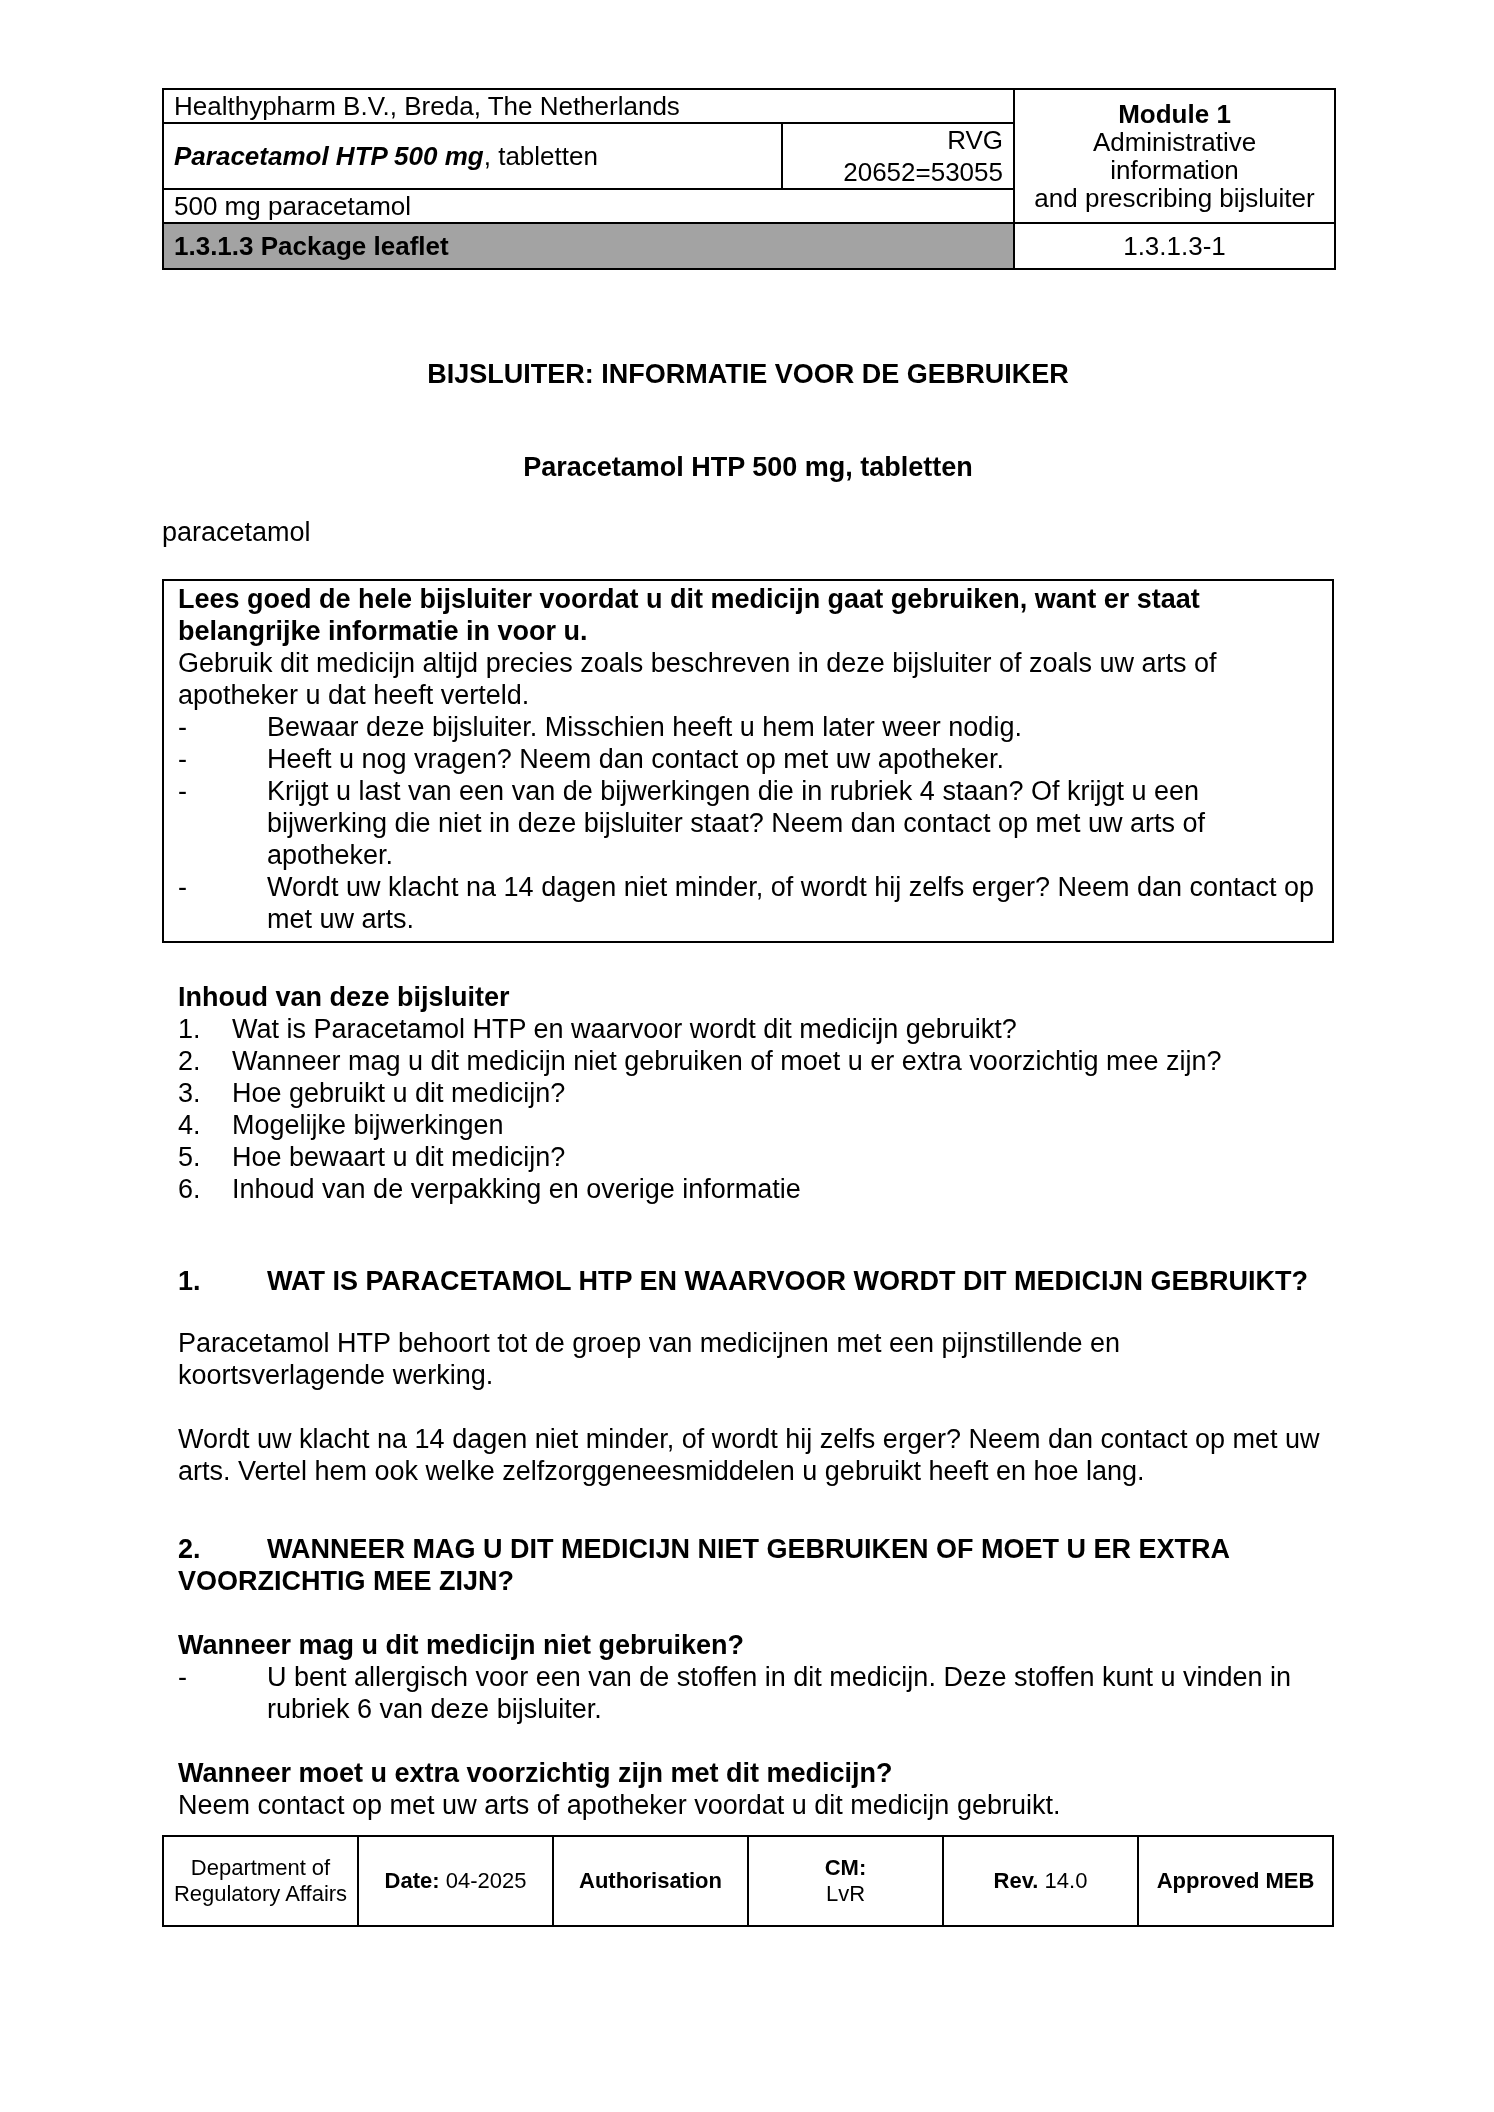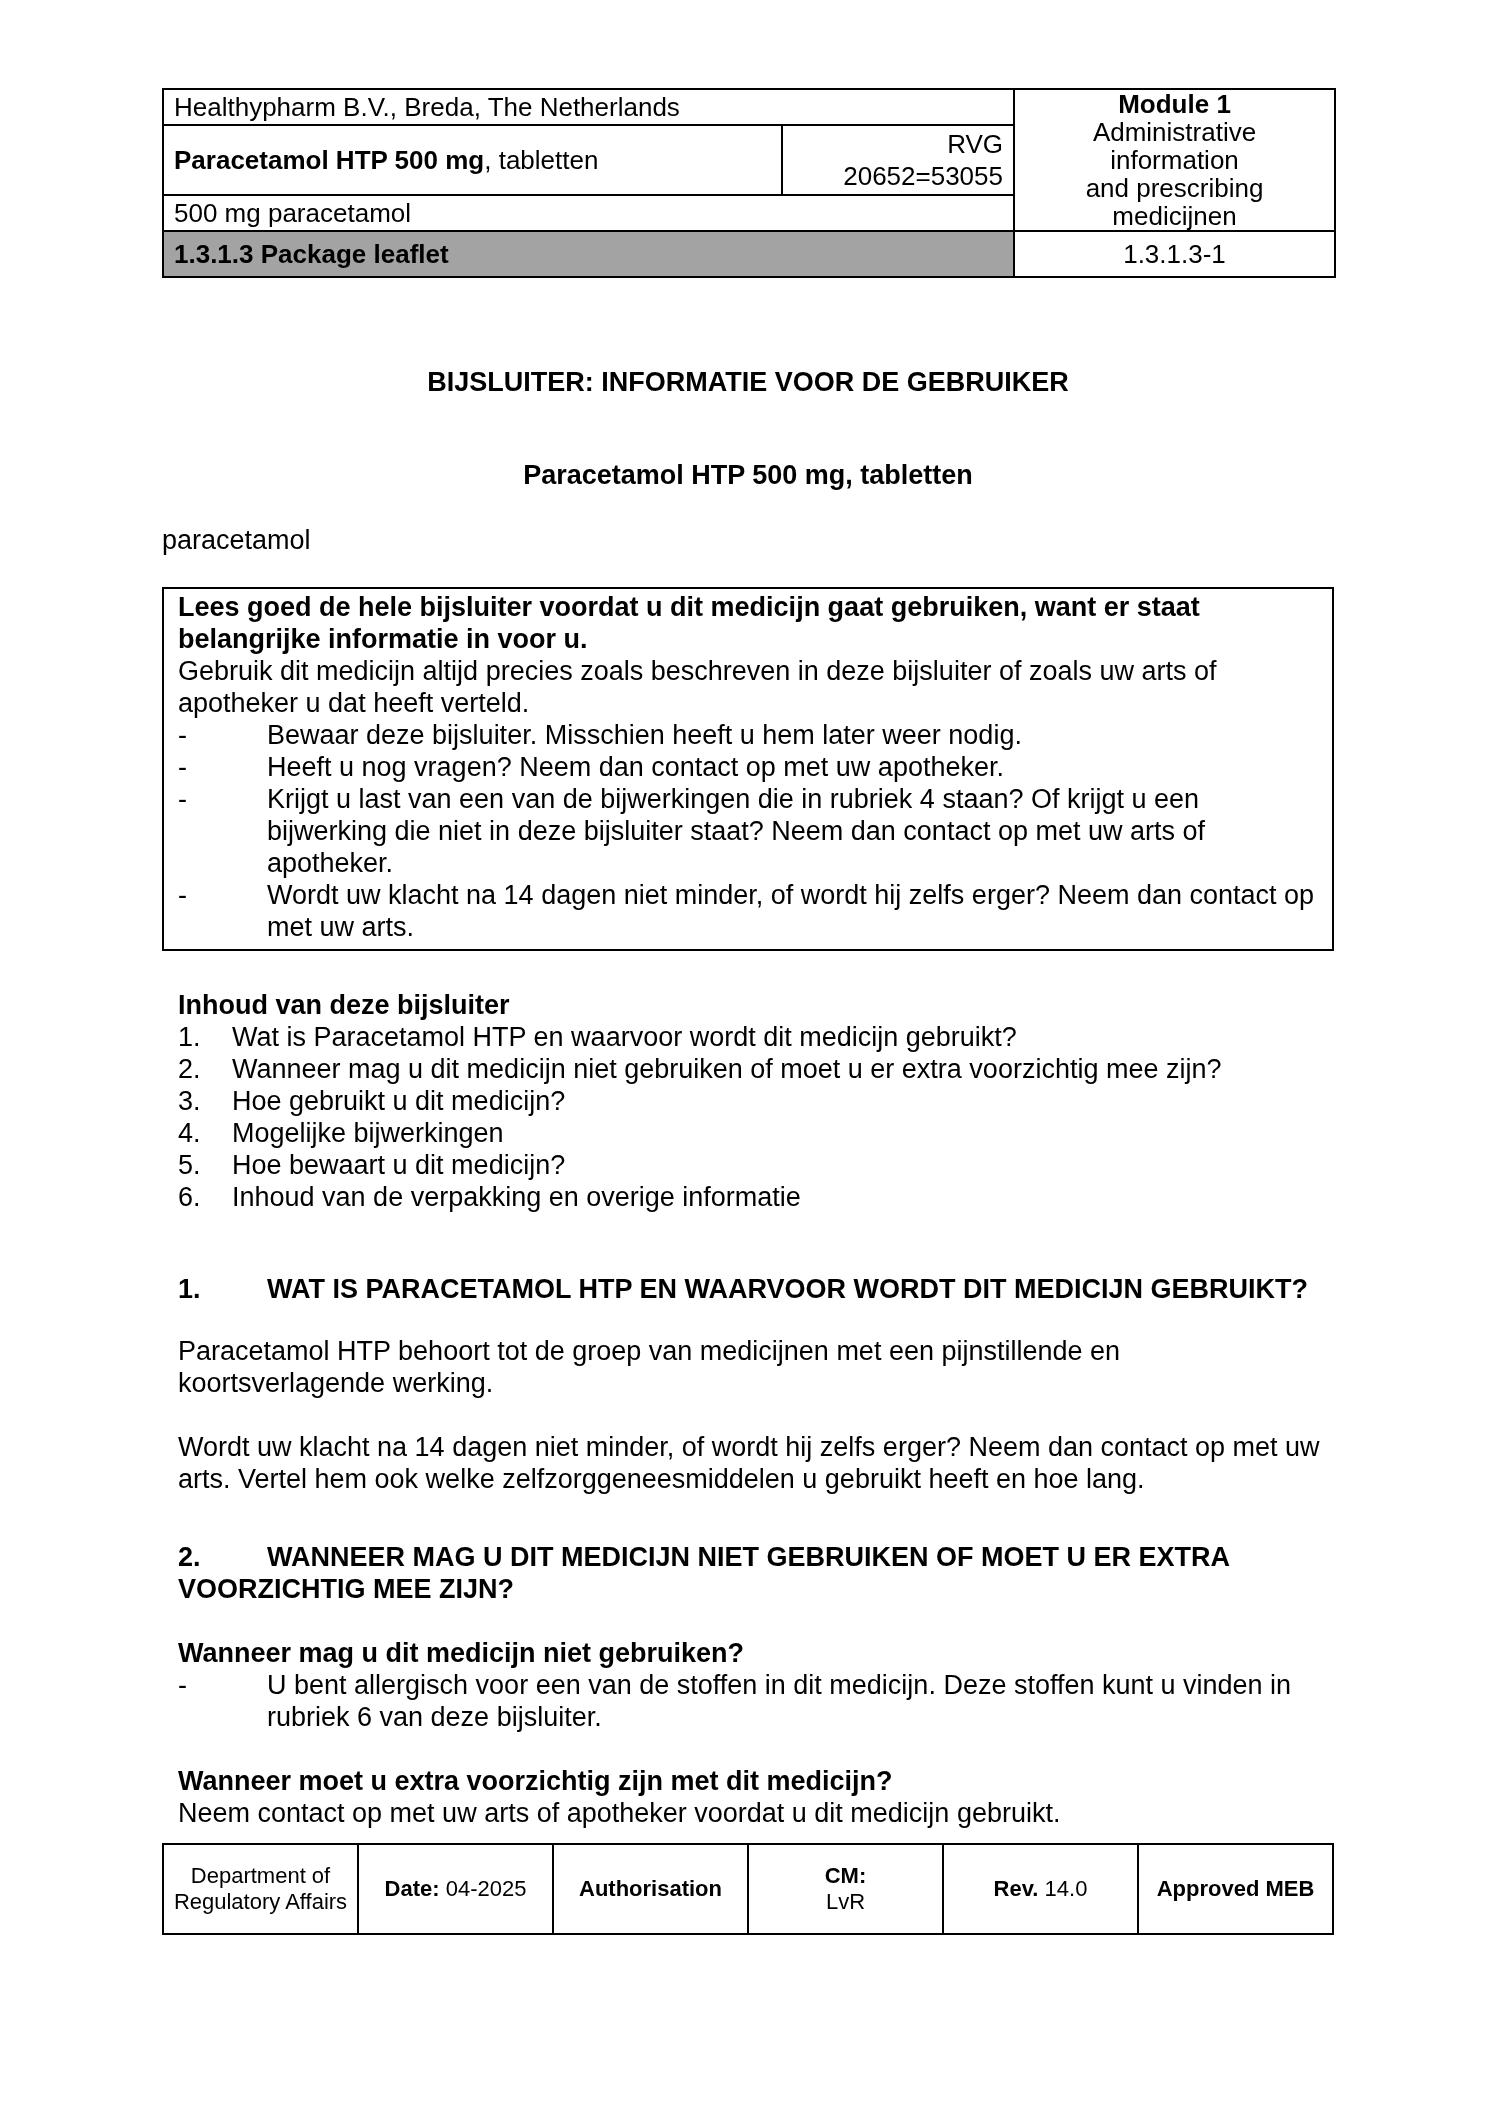--- a/index.html
+++ b/index.html
@@ -14,21 +14,21 @@
     padding:88px 160px 0 162px;
     overflow:hidden;
   }
   
   table { border-collapse:collapse; width:100%; table-layout:fixed; }
   .hdr td { border:2px solid #000; padding:0 10px; font-size:26px; vertical-align:middle; }
   .hdr .r1 { height:34px; }
   .hdr .r2 { height:34px; }
   .hdr .r3 { height:31px; }
   .hdr .r4 { height:46px; }
-  .product-name { font-weight:bold; }
+  .product-name { font-weight:bold; font-style:italic; }
   .rvg-cell { text-align:right; }
   .module-cell { text-align:center; font-size:24px; line-height:28px; padding:4px 6px; }
   .module-title { font-weight:bold; }
   .gray-row { background:#a3a3a3; font-weight:bold; font-size:27px; }
   .code-cell { text-align:center; font-size:26px; padding-top:12px; }
   
   .doc-title { text-align:center; font-weight:bold; margin-top:88px; }
   .prod-title { text-align:center; font-weight:bold; margin-top:61px; }
   .substance { text-align:left; margin-top:33px; }
   
@@ -66,21 +66,21 @@
         <col style="width:321px">
       </colgroup>
     <tbody>
         <tr class="r1">
       <td colspan="2">
         <span>Healthypharm B.V., Breda, The Netherlands</span>
       </td>
       <td rowspan="3" class="module-cell">
         <div class="module-title">Module 1</div>
         <div>Administrative information</div>
-        <div>and prescribing medicijnen</div>
+        <div>and prescribing bijsluiter</div>
       </td>
     </tr>
     <tr class="r2">
       <td>
         <span class="product-name">Paracetamol HTP 500 mg</span><span>, tabletten</span>
       </td>
       <td class="rvg-cell">
         <span>RVG 20652=53055</span>
       </td>
     </tr>

